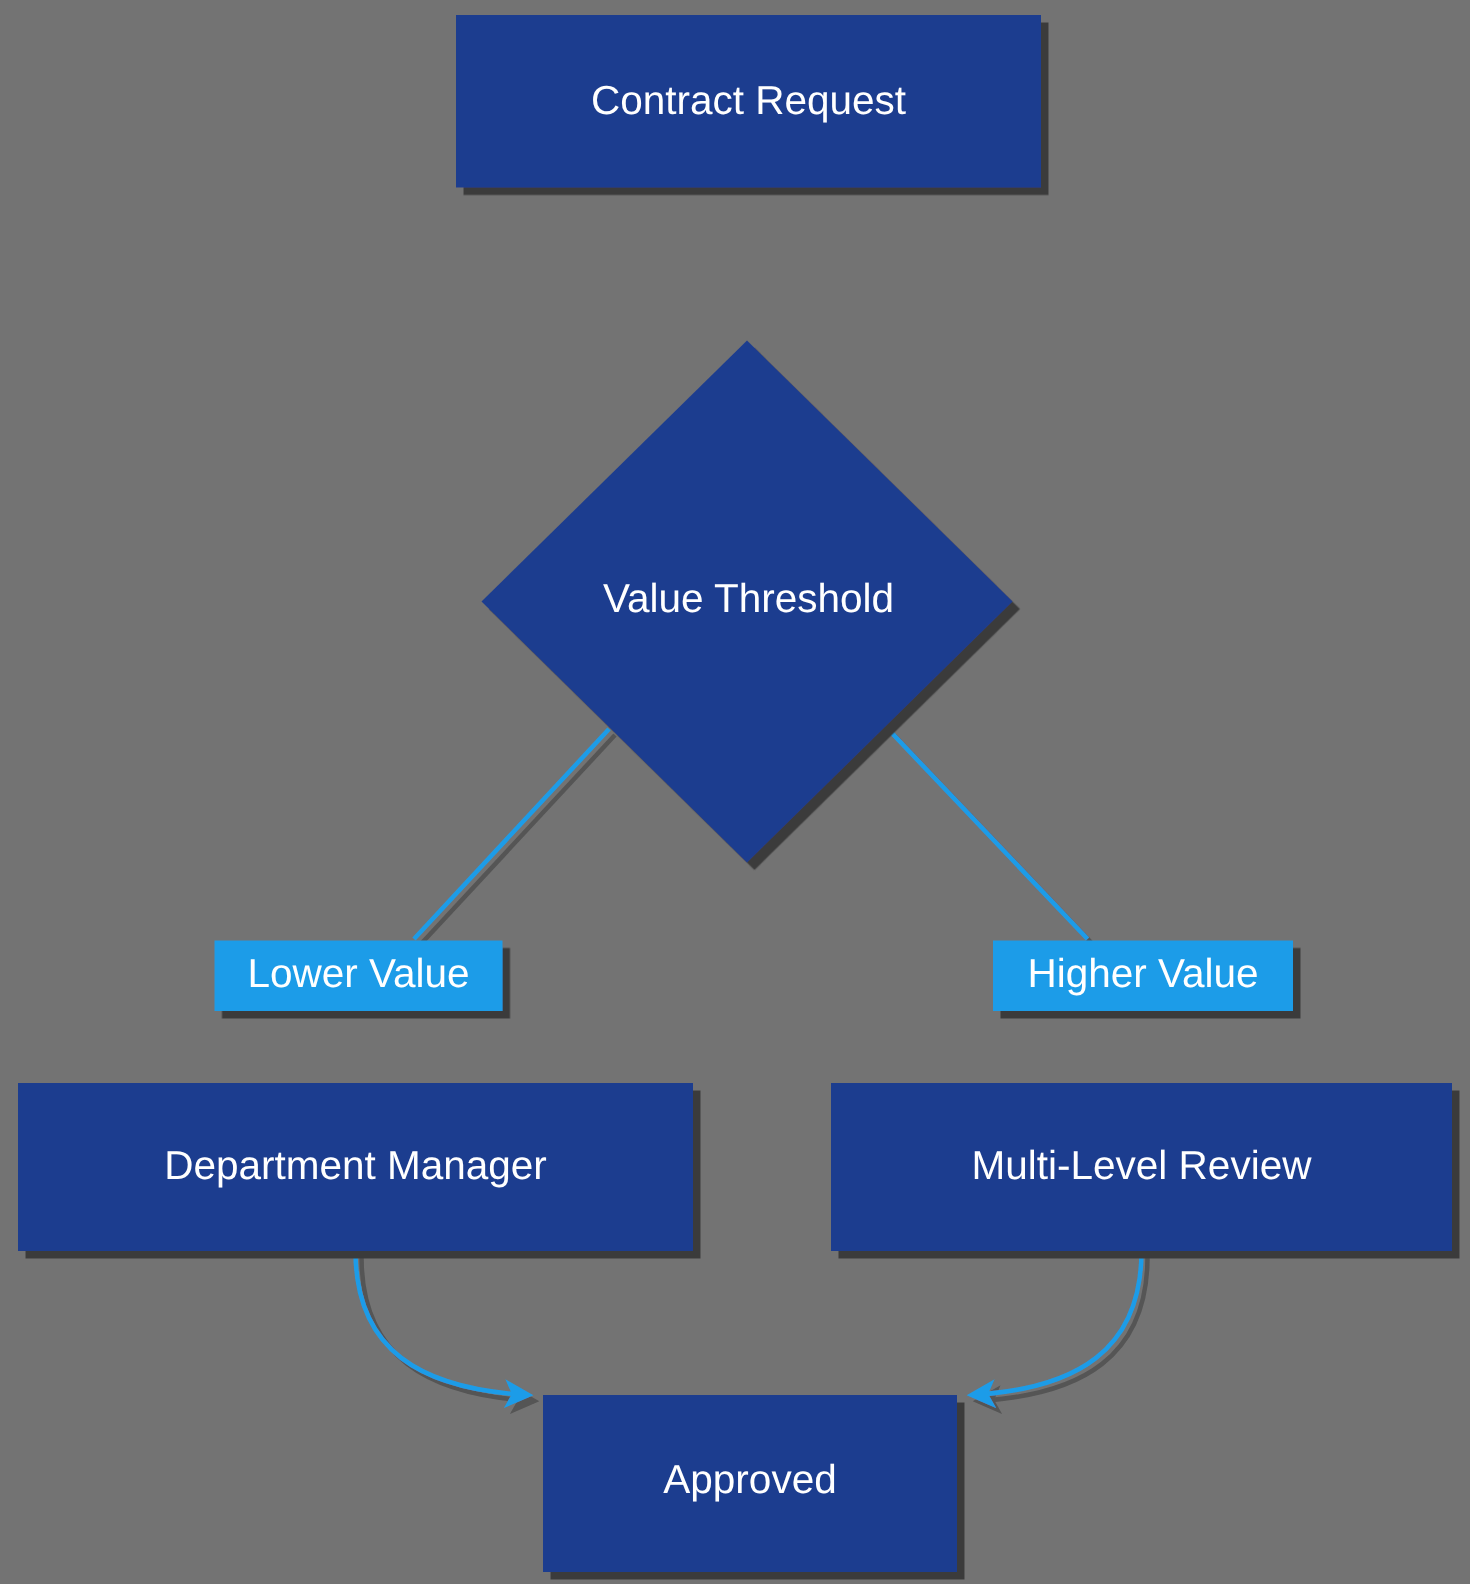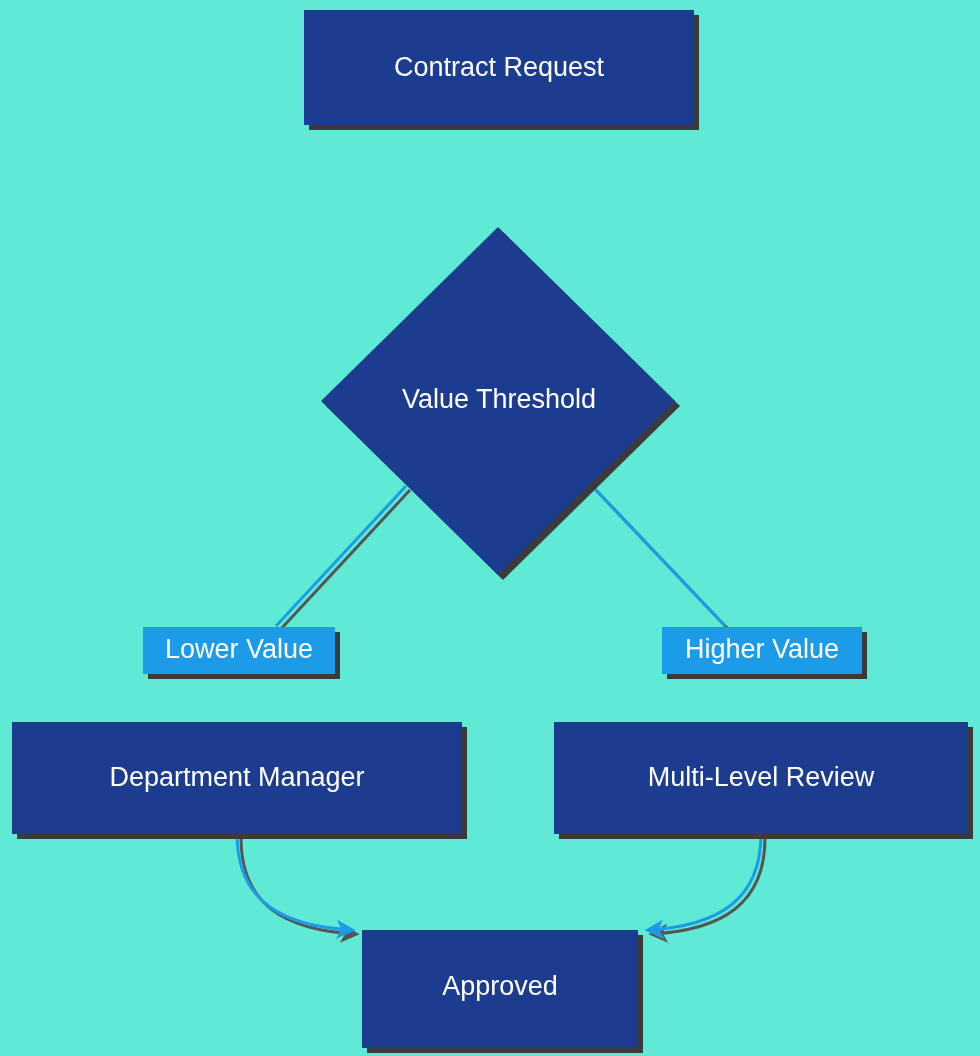--- a/index.html
+++ b/index.html
@@ -4,21 +4,21 @@
 <style>
   html, body {
     margin: 0;
     padding: 0;
     background: #000000;
   }
   #canvas {
     position: relative;
     width: 980px;
     height: 1056px;
-    background: #5eead4;
+    background: #737373;
     overflow: hidden;
     font-family: "Liberation Sans", sans-serif;
   }
   svg#flow {
     position: absolute;
     inset: 0;
     width: 980px;
     height: 1056px;
     display: block;
   }

